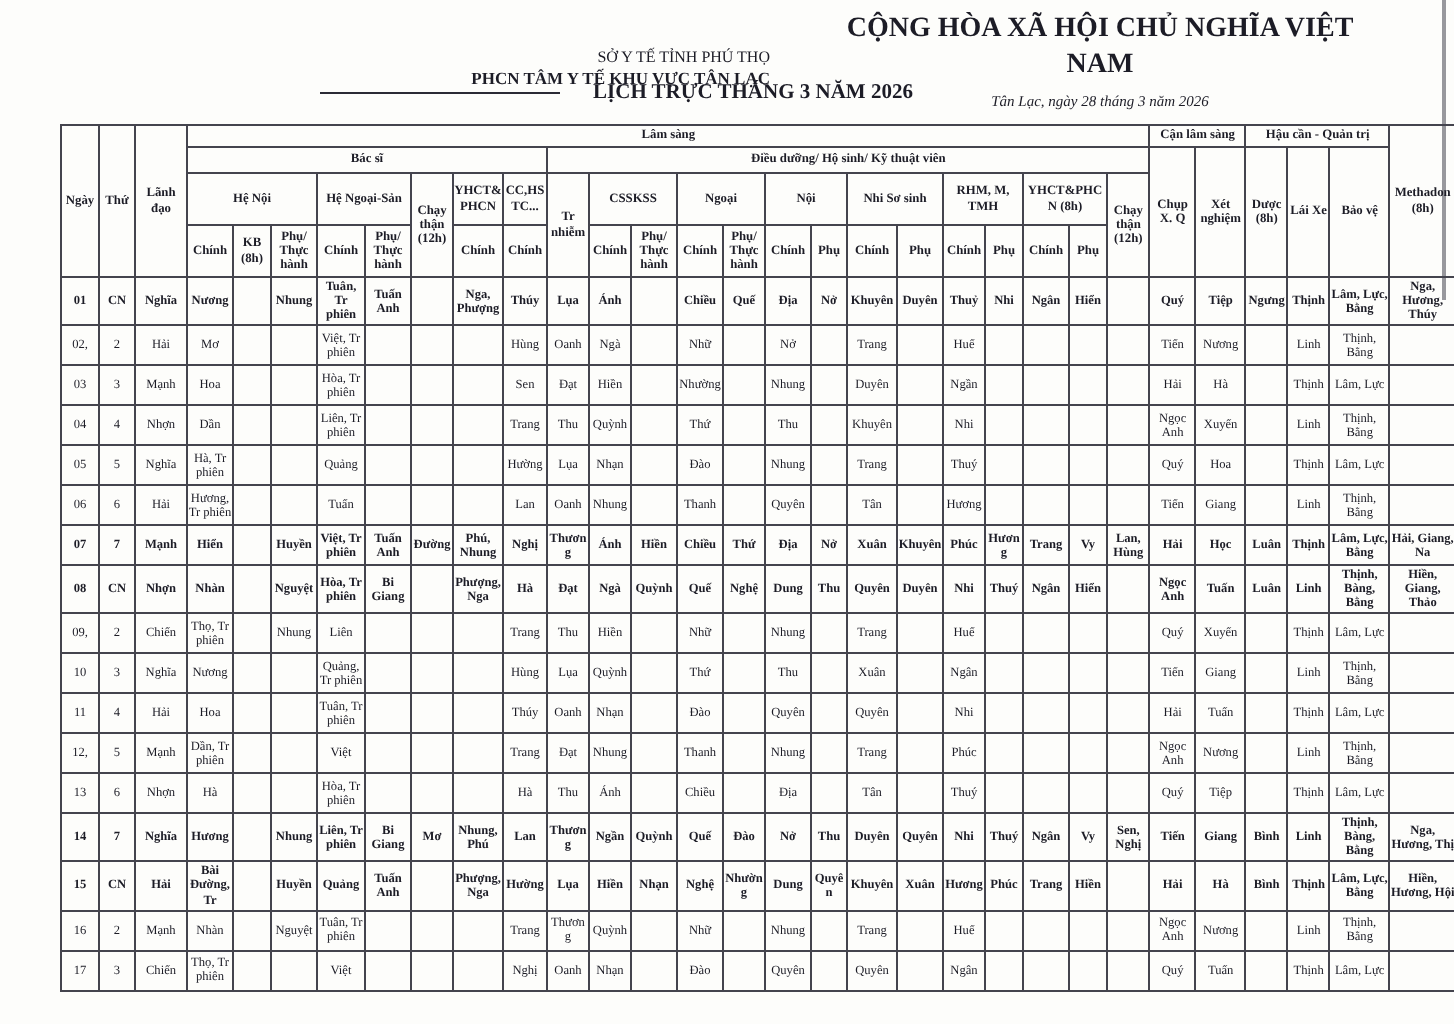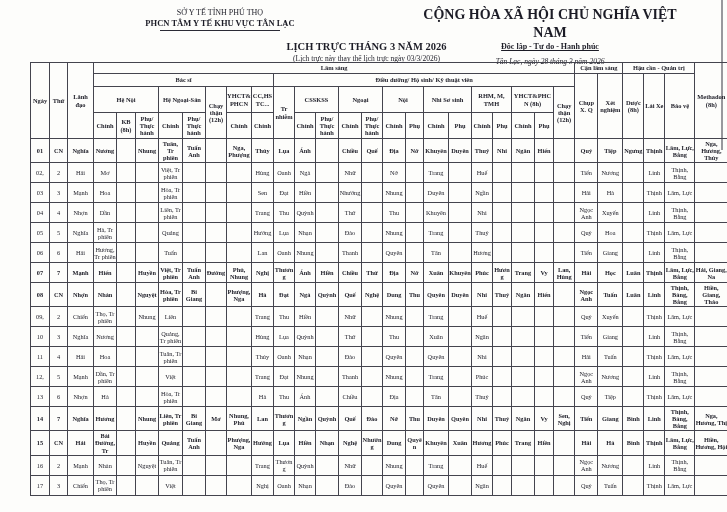--- a/index.html
+++ b/index.html
@@ -2,29 +2,29 @@
 <html><head>
 <meta charset="utf-8">
 <style>
   html,body{margin:0;padding:0;}
   body{
     width:727px;height:512px;background:#fdfdfb;position:relative;
     font-family:"Liberation Serif", serif;color:#1c1c26;overflow:hidden;
   }
   .page{position:absolute;inset:0;}
   
-  .org-left{position:absolute;top:8px;left:55px;width:330px;text-align:center;line-height:1.25;}
+  .org-left{position:absolute;top:24px;left:55px;width:330px;text-align:right;line-height:1.25;}
   .org-left .l1{font-size:8px;}
   .org-left .l2{font-size:8.5px;font-weight:bold;}
   .org-left .rule{width:120px;height:0;border-bottom:1px solid #2a2a35;margin:1px auto 0;}
   .org-right{position:absolute;top:6px;left:420px;width:260px;text-align:center;line-height:1.3;}
   .org-right .l1{font-size:14px;font-weight:bold;}
   .org-right .l2{font-size:8px;font-weight:bold;text-decoration:underline;}
   .org-right .l3{font-size:7.5px;font-style:italic;margin-top:4px;}
-  .title-block{position:absolute;top:40px;left:18px;width:697px;text-align:center;line-height:1.3;}
+  .title-block{position:absolute;top:40px;left:28px;width:697px;text-align:center;line-height:1.3;}
   .title-block .title{font-size:10.5px;font-weight:bold;}
   .title-block .subtitle{font-size:7.5px;}
   
   table.sched{
     position:absolute;top:62px;left:30px;width:697px;
     border-collapse:collapse;table-layout:fixed;
   }
   .sched th,.sched td{
     border:1px solid #44444e;
     font-size:6.3px;line-height:1.12;text-align:center;vertical-align:middle;
@@ -43,27 +43,25 @@
   <div class="edge-line"></div>
 
   <div class="org-left">
     <div class="l1">SỞ Y TẾ TỈNH PHÚ THỌ</div>
     <div class="l2">PHCN TÂM Y TẾ KHU VỰC  TÂN LẠC</div>
     <div class="rule"></div>
   </div>
 
   <div class="org-right">
     <div class="l1">CỘNG HÒA XÃ HỘI CHỦ NGHĨA VIỆT NAM</div>
-    <div class="l2">Độc lập - Tự do - Hạnh phúc</div>
     <div class="l3">Tân Lạc, ngày 28 tháng 3 năm 2026</div>
   </div>
 
   <div class="title-block">
     <div class="title">LỊCH TRỰC THÁNG 3 NĂM 2026</div>
-    <div class="subtitle">(Lịch trực này thay thế lịch trực ngày 03/3/2026)</div>
   </div>
 
   <table class="sched">
     <colgroup>
       <col style="width:19px">
         <col style="width:18px">
         <col style="width:26px">
       <col style="width:23px">
         <col style="width:19px">
         <col style="width:23px">

